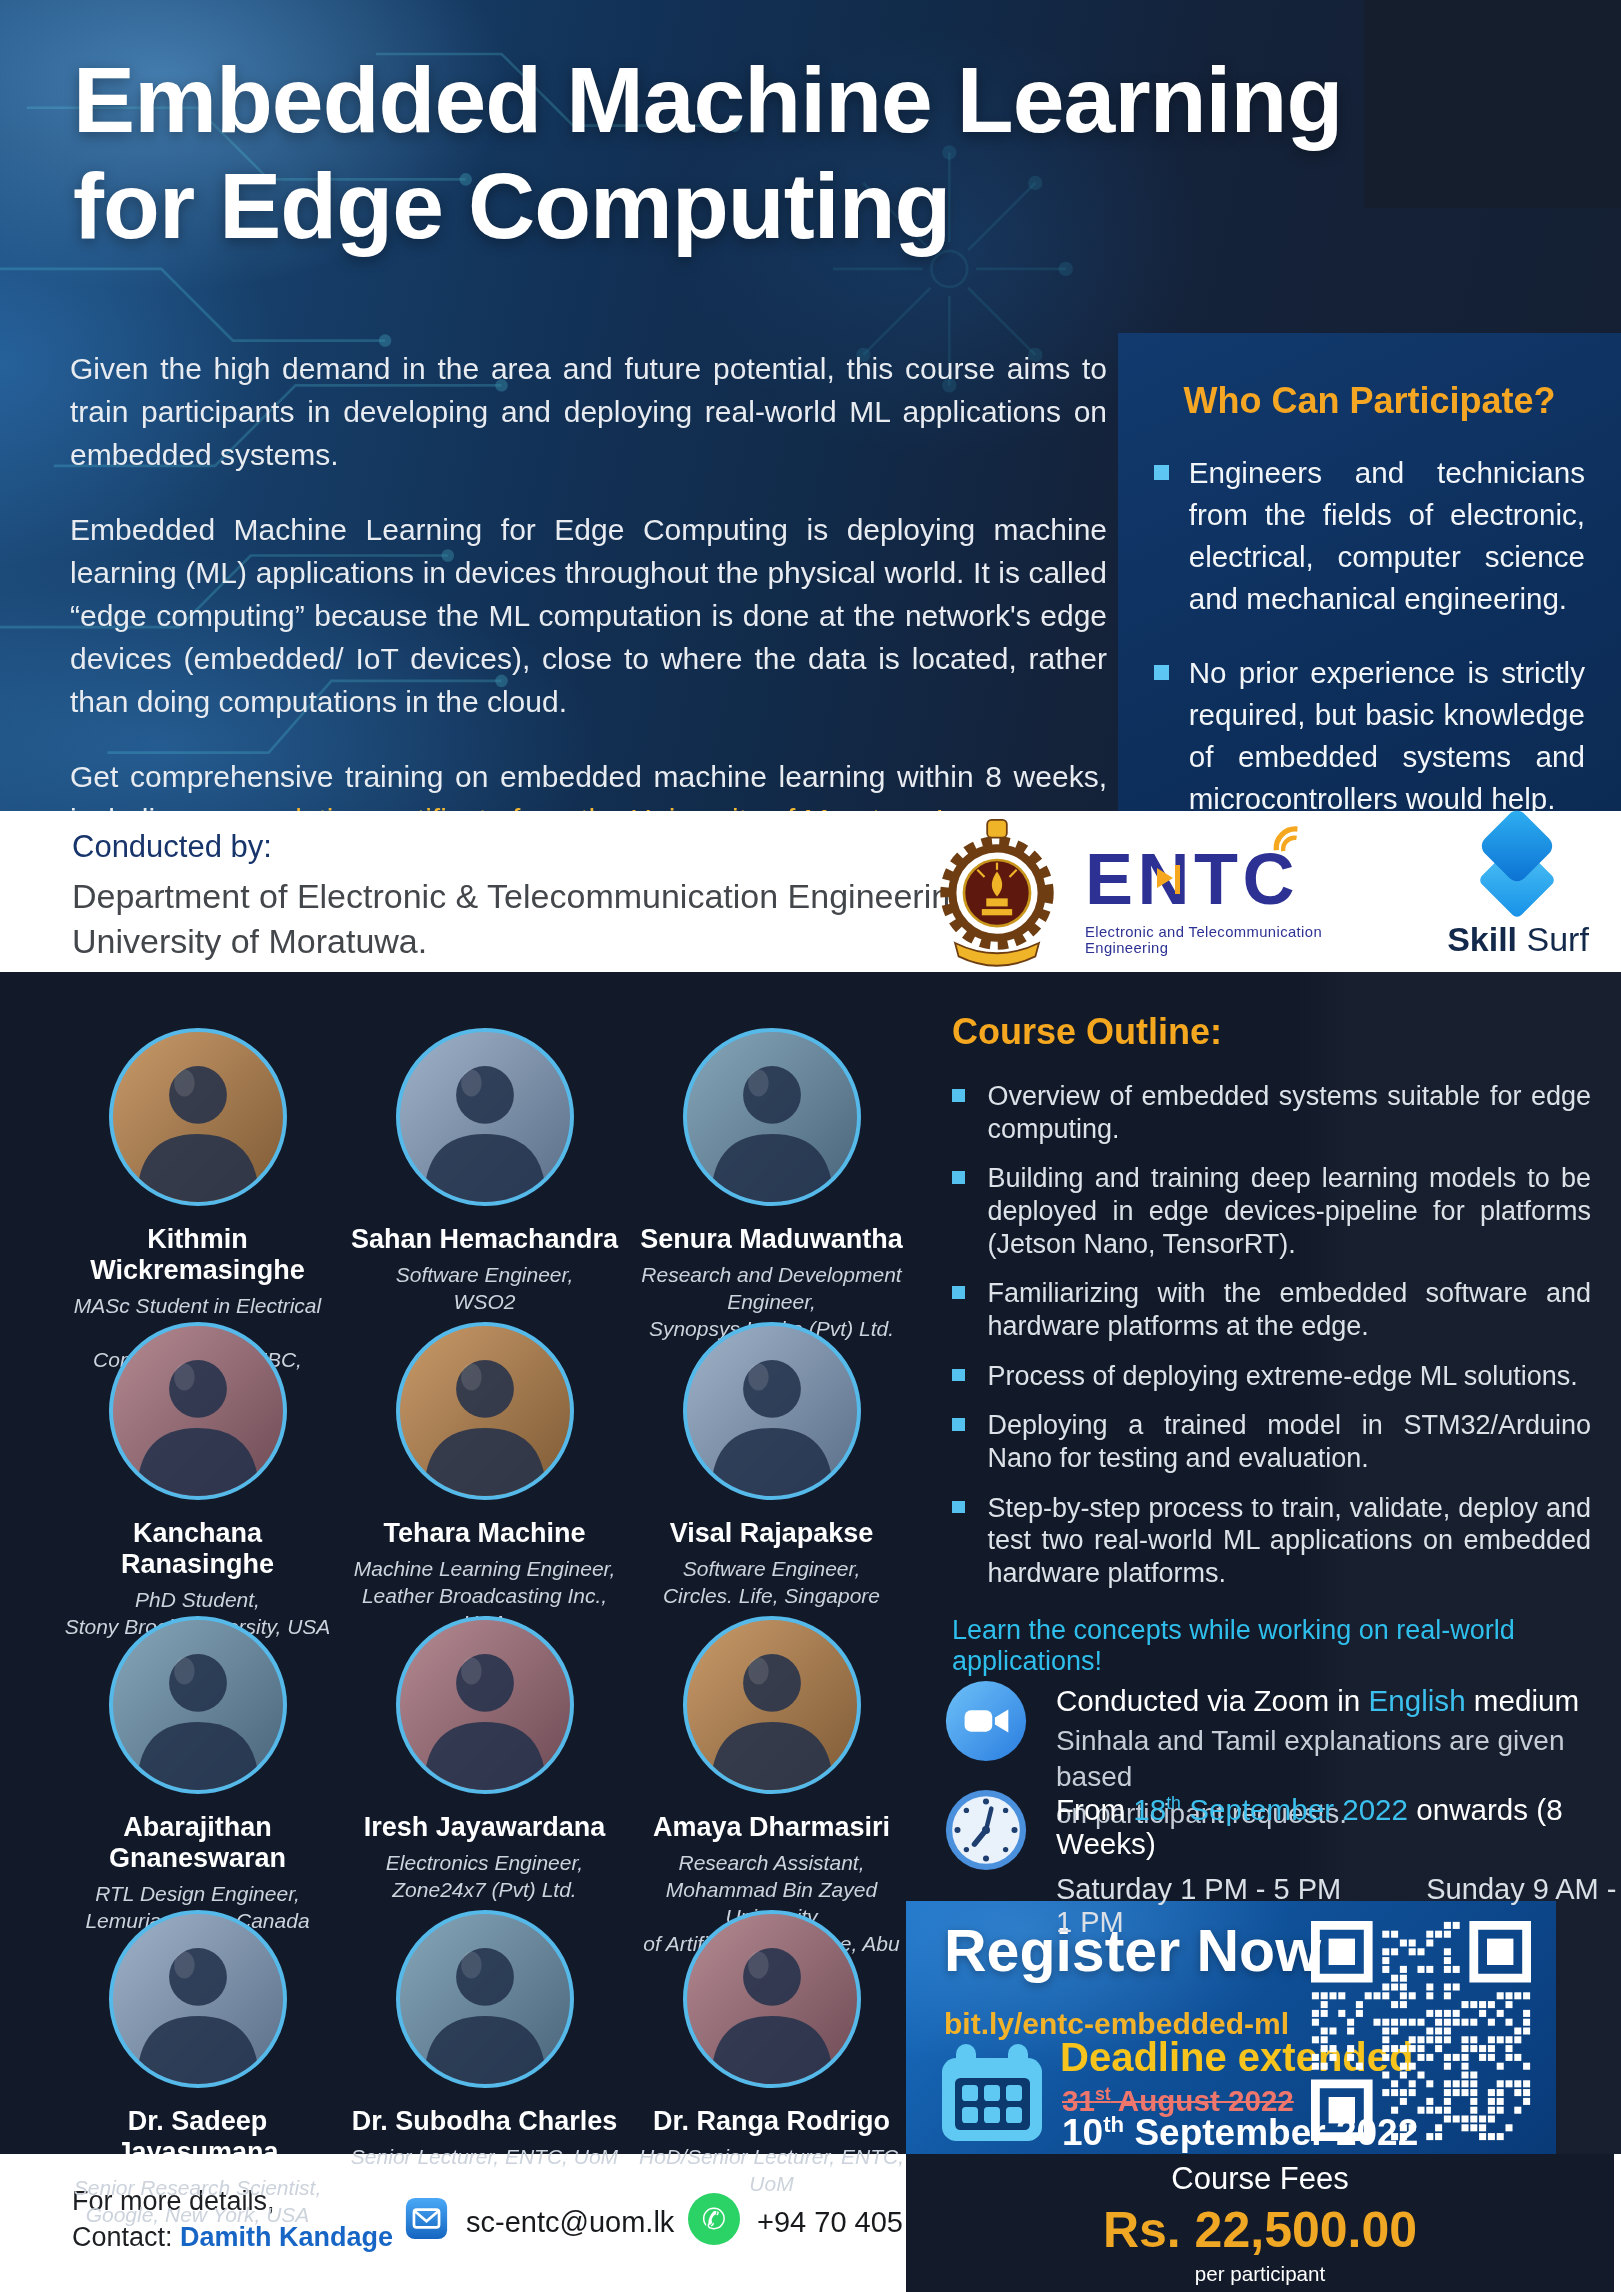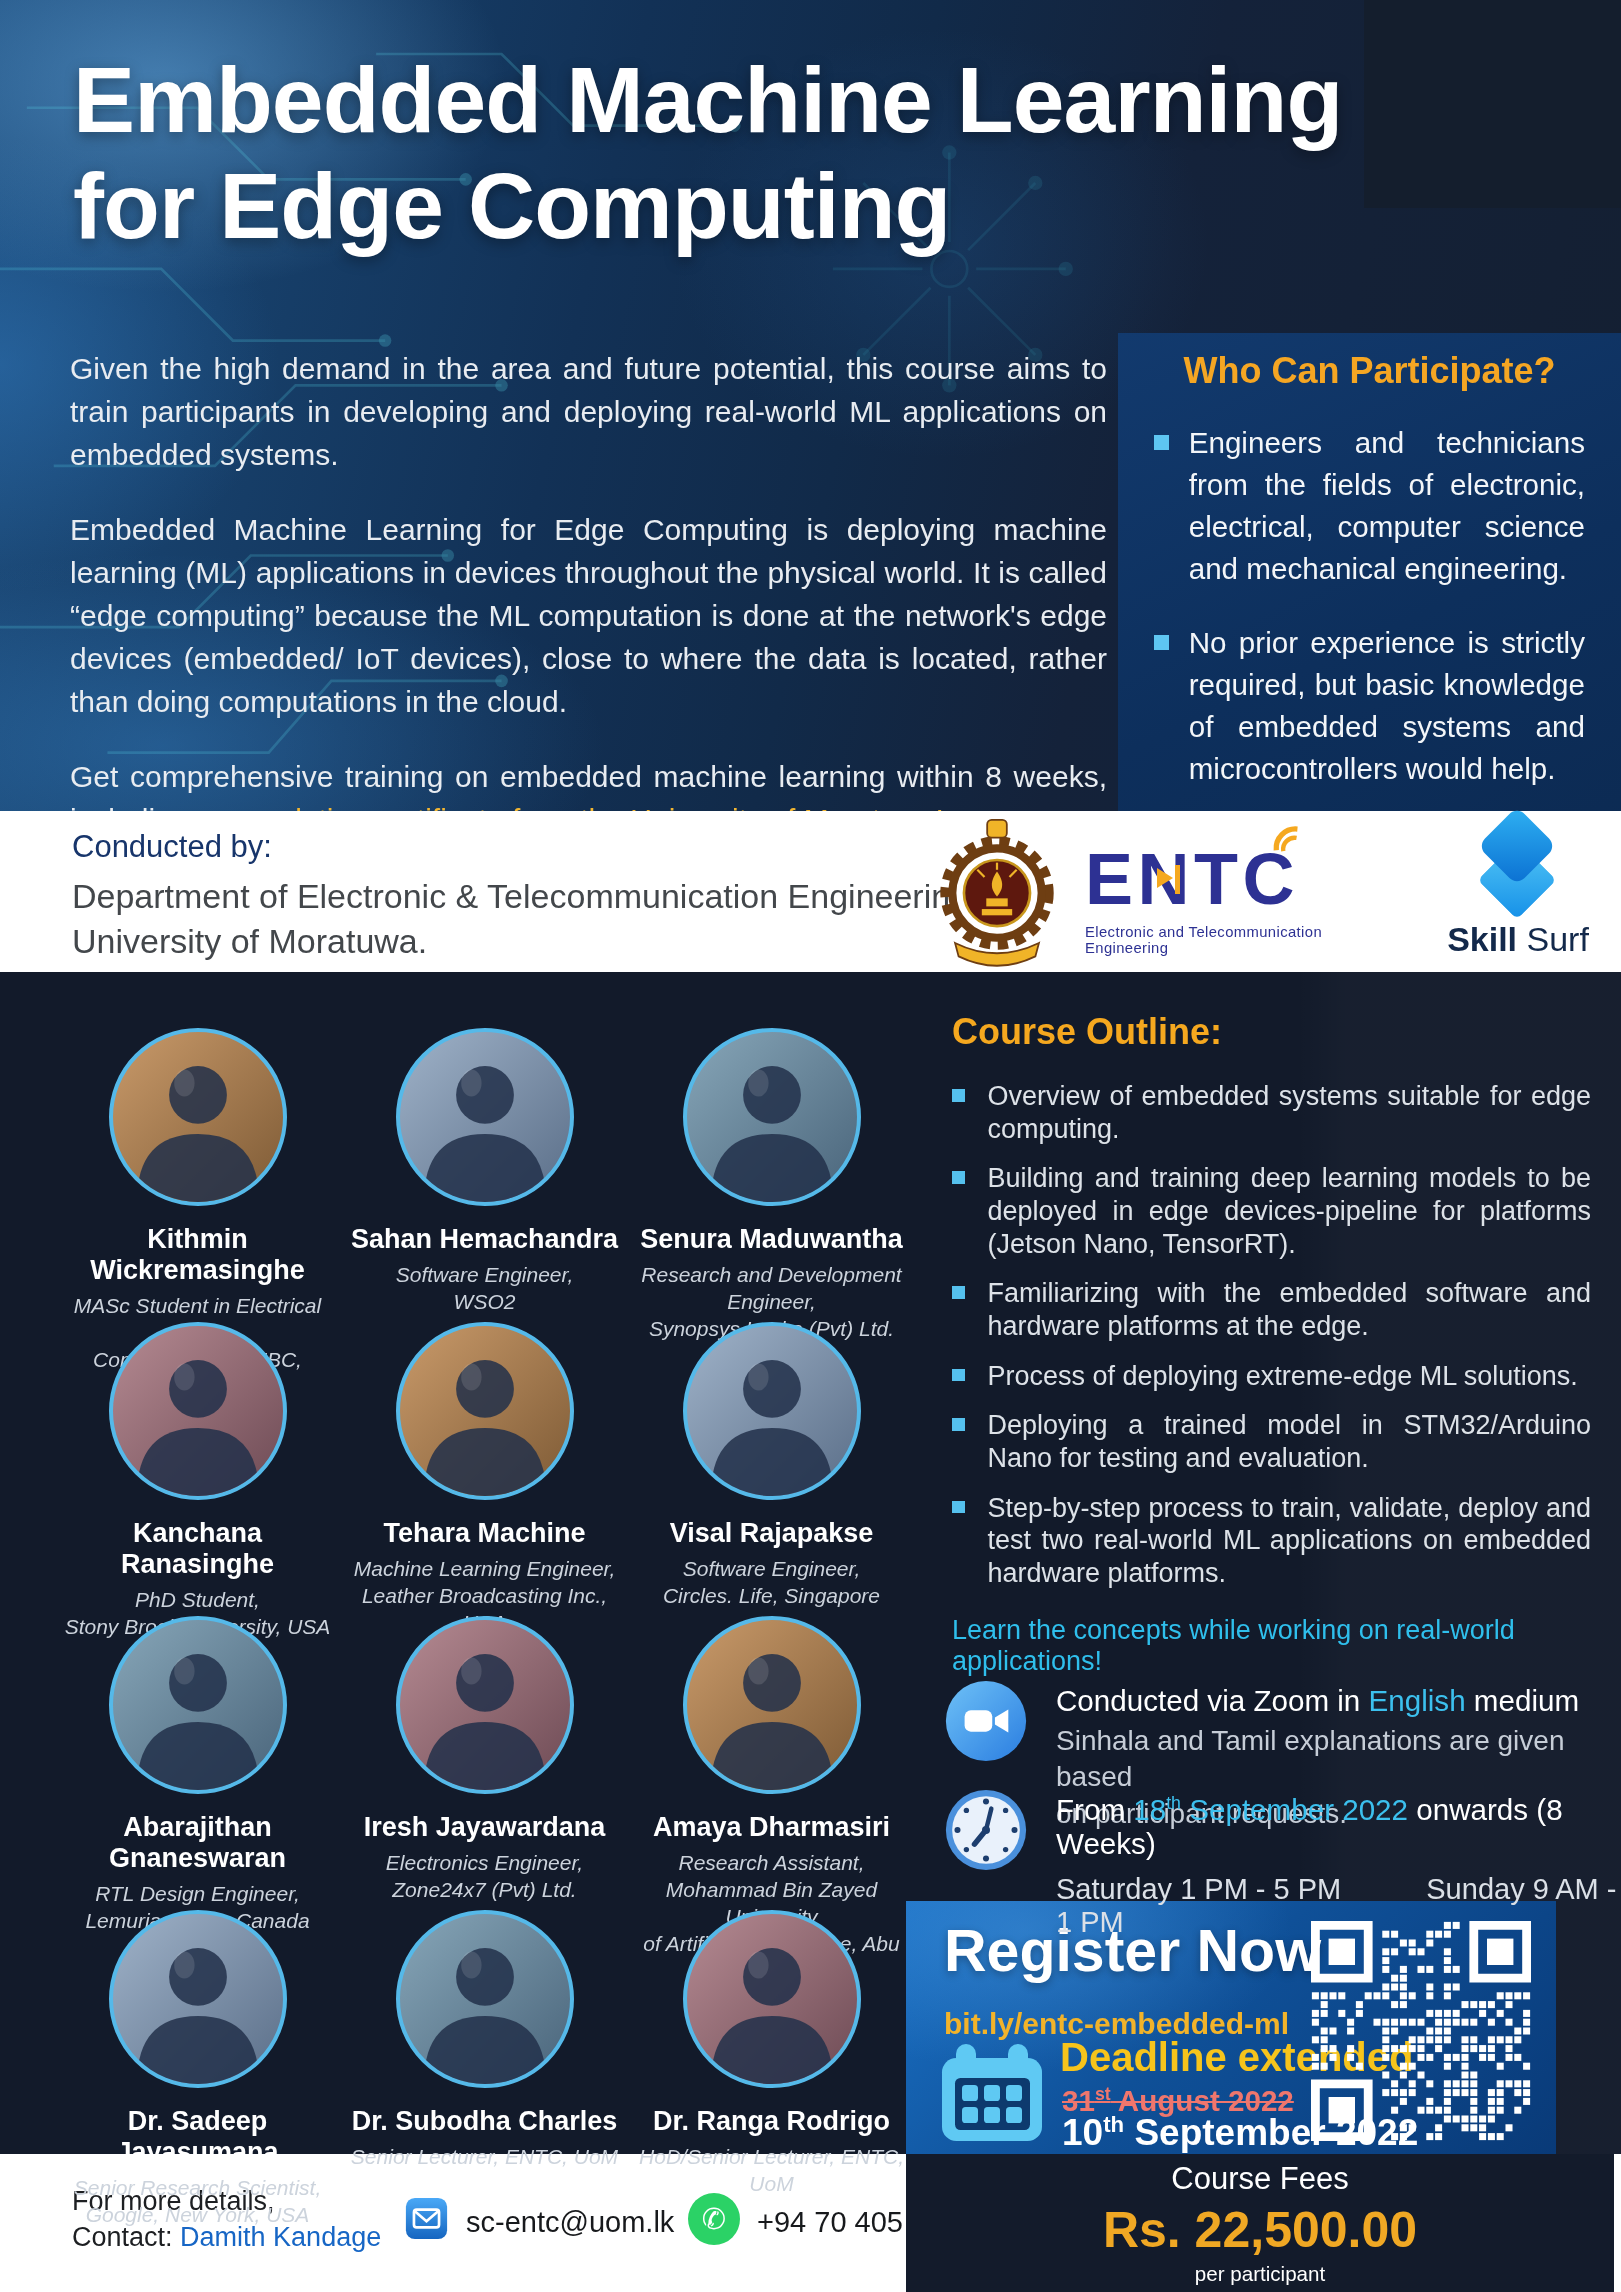--- a/index.html
+++ b/index.html
@@ -15,21 +15,21 @@
       radial-gradient(ellipse 448px 358px at 58% 30%, rgba(35,90,150,.30), transparent 60%),
       linear-gradient(103deg,#1e4e7e 0%,#17406b 16%,#123156 36%,#112a49 52%,#14223a 68%,#141f31 100%);}
   .dark-corner{position:absolute;right:0;top:0;width:257px;height:208px;background:#141e2d;}
   .circuit{position:absolute;left:0;top:0;opacity:.5;}
   .title{position:absolute;left:73px;top:47px;color:#ffffff;font-size:93px;font-weight:bold;
          line-height:1.14;letter-spacing:-0.9px;text-shadow:0 3.6px 14.3px rgba(0,0,0,.35);}
   .desc{position:absolute;left:70px;top:347px;width:1037px;}
   .desc p{margin:0 0 31px 0;font-size:30px;line-height:1.44;color:#e8ecf1;text-align:justify;}
   .hl{color:#f2b632;}
   .participate{position:absolute;right:0;top:333px;width:503px;height:534px;box-sizing:border-box;
-    padding:10px 36px 0 36px;background:linear-gradient(155deg,#123a6e 0%,#0d2f5c 55%,#0c2a52 100%);}
+    padding:40px 36px 0 36px;background:linear-gradient(155deg,#123a6e 0%,#0d2f5c 55%,#0c2a52 100%);}
   .participate h2{margin:7.2px 0 30px 0;text-align:center;color:#f5a623;font-size:36px;font-weight:bold;}
   .pitem{display:flex;gap:19.7px;margin-bottom:32px;font-size:29.6px;line-height:1.42;
          color:#f3f6f9;text-align:justify;}
   .psq{flex:0 0 15px;width:15px;height:15px;background:#5ec6f2;margin-top:12.5px;}
 
   
   .band{position:absolute;left:0;top:811px;width:1621px;height:161px;background:#ffffff;}
   .cb-label{position:absolute;left:72px;top:18px;font-size:31px;color:#17356b;}
   .cb-dept{position:absolute;left:72px;top:63px;font-size:34px;color:#43474b;line-height:1.32;}
   .crest{position:absolute;left:930px;top:7.2px;}
@@ -101,21 +101,21 @@
   .dl{position:absolute;left:154px;top:134px;font-size:40px;font-weight:bold;color:#f6c41c;}
   .old{position:absolute;left:156px;top:183px;font-size:29.6px;font-weight:bold;color:#ef766d;
        text-decoration:line-through;}
   .newd{position:absolute;left:156px;top:211px;font-size:37px;font-weight:bold;color:#ffffff;}
   .qr{position:absolute;right:25px;top:19.7px;width:220px;height:220px;}
 
   
   .footer{position:absolute;left:0;top:2154px;width:1621px;height:139px;background:#ffffff;}
   .fmore{position:absolute;left:72px;top:32px;font-size:27px;color:#1d1f22;}
   .fcontact{position:absolute;left:72px;top:68px;font-size:27px;color:#1d1f22;}
-  .fcontact .cname{color:#1766c5;font-weight:normal;}
+  .fcontact .cname{color:#1766c5;font-weight:bold;}
   .emicon{position:absolute;left:405px;top:43px;}
   .femail{position:absolute;left:466px;top:52px;font-size:29px;color:#17191c;}
   .waicon{position:absolute;left:688px;top:39px;width:52px;height:52px;border-radius:50%;
           background:#2bd266;color:#fff;font-size:29px;display:flex;align-items:center;justify-content:center;}
   .fphone{position:absolute;left:757px;top:52px;font-size:29px;color:#17191c;}
   .fees{position:absolute;left:906px;top:0;width:708px;height:139px;background:#131b2b;
         display:flex;flex-direction:column;align-items:center;justify-content:center;}
   .fees .flabel{font-size:31px;color:#ffffff;}
   .fees .famount{font-size:50px;font-weight:bold;color:#f0a824;margin-top:3.6px;}
   .fees .fper{font-size:20.6px;color:#ffffff;margin-top:3px;}

